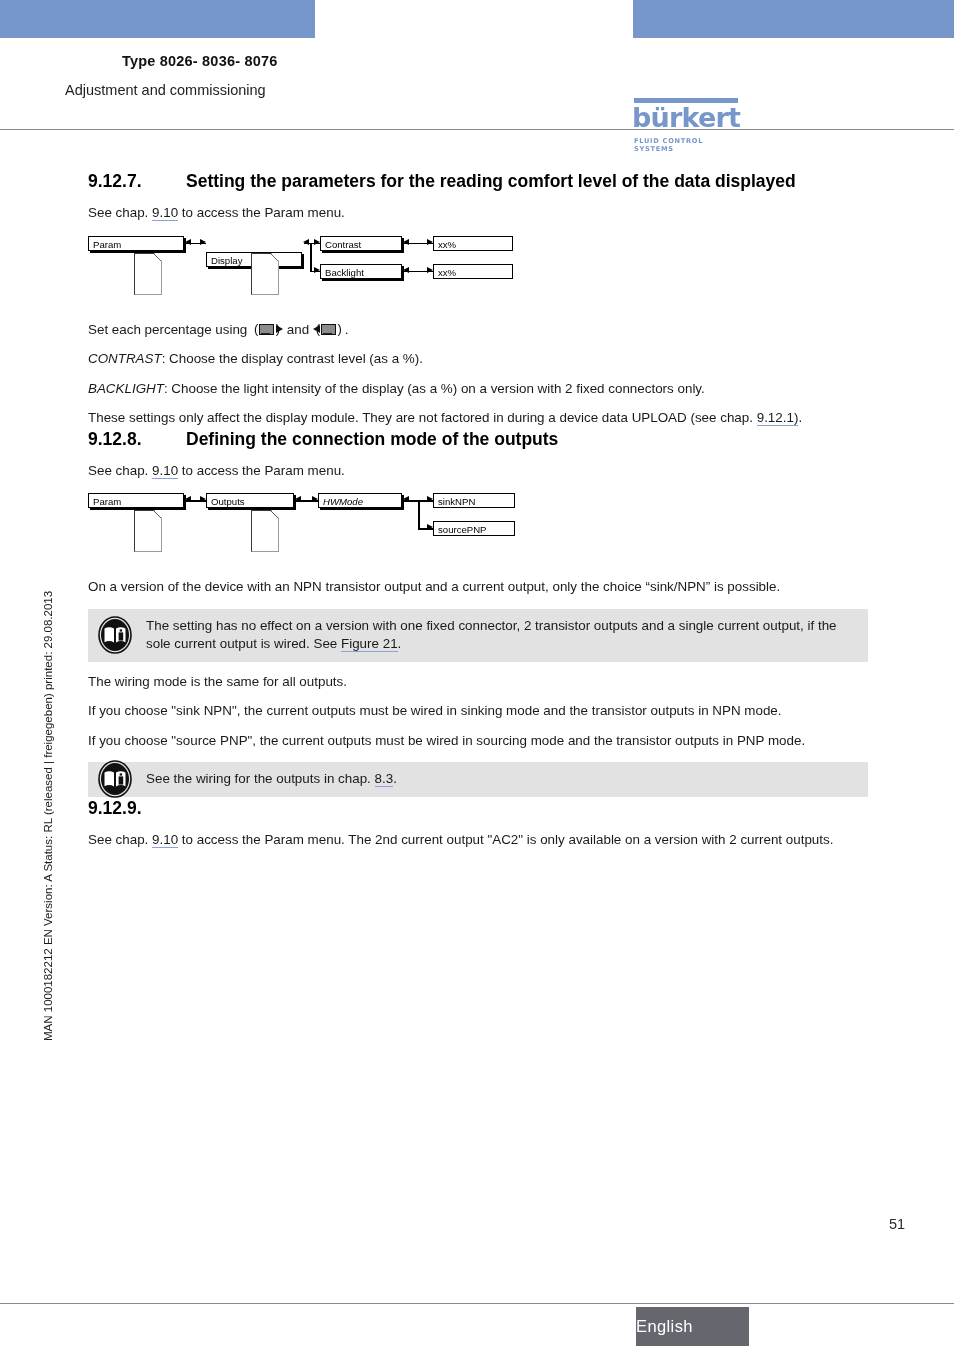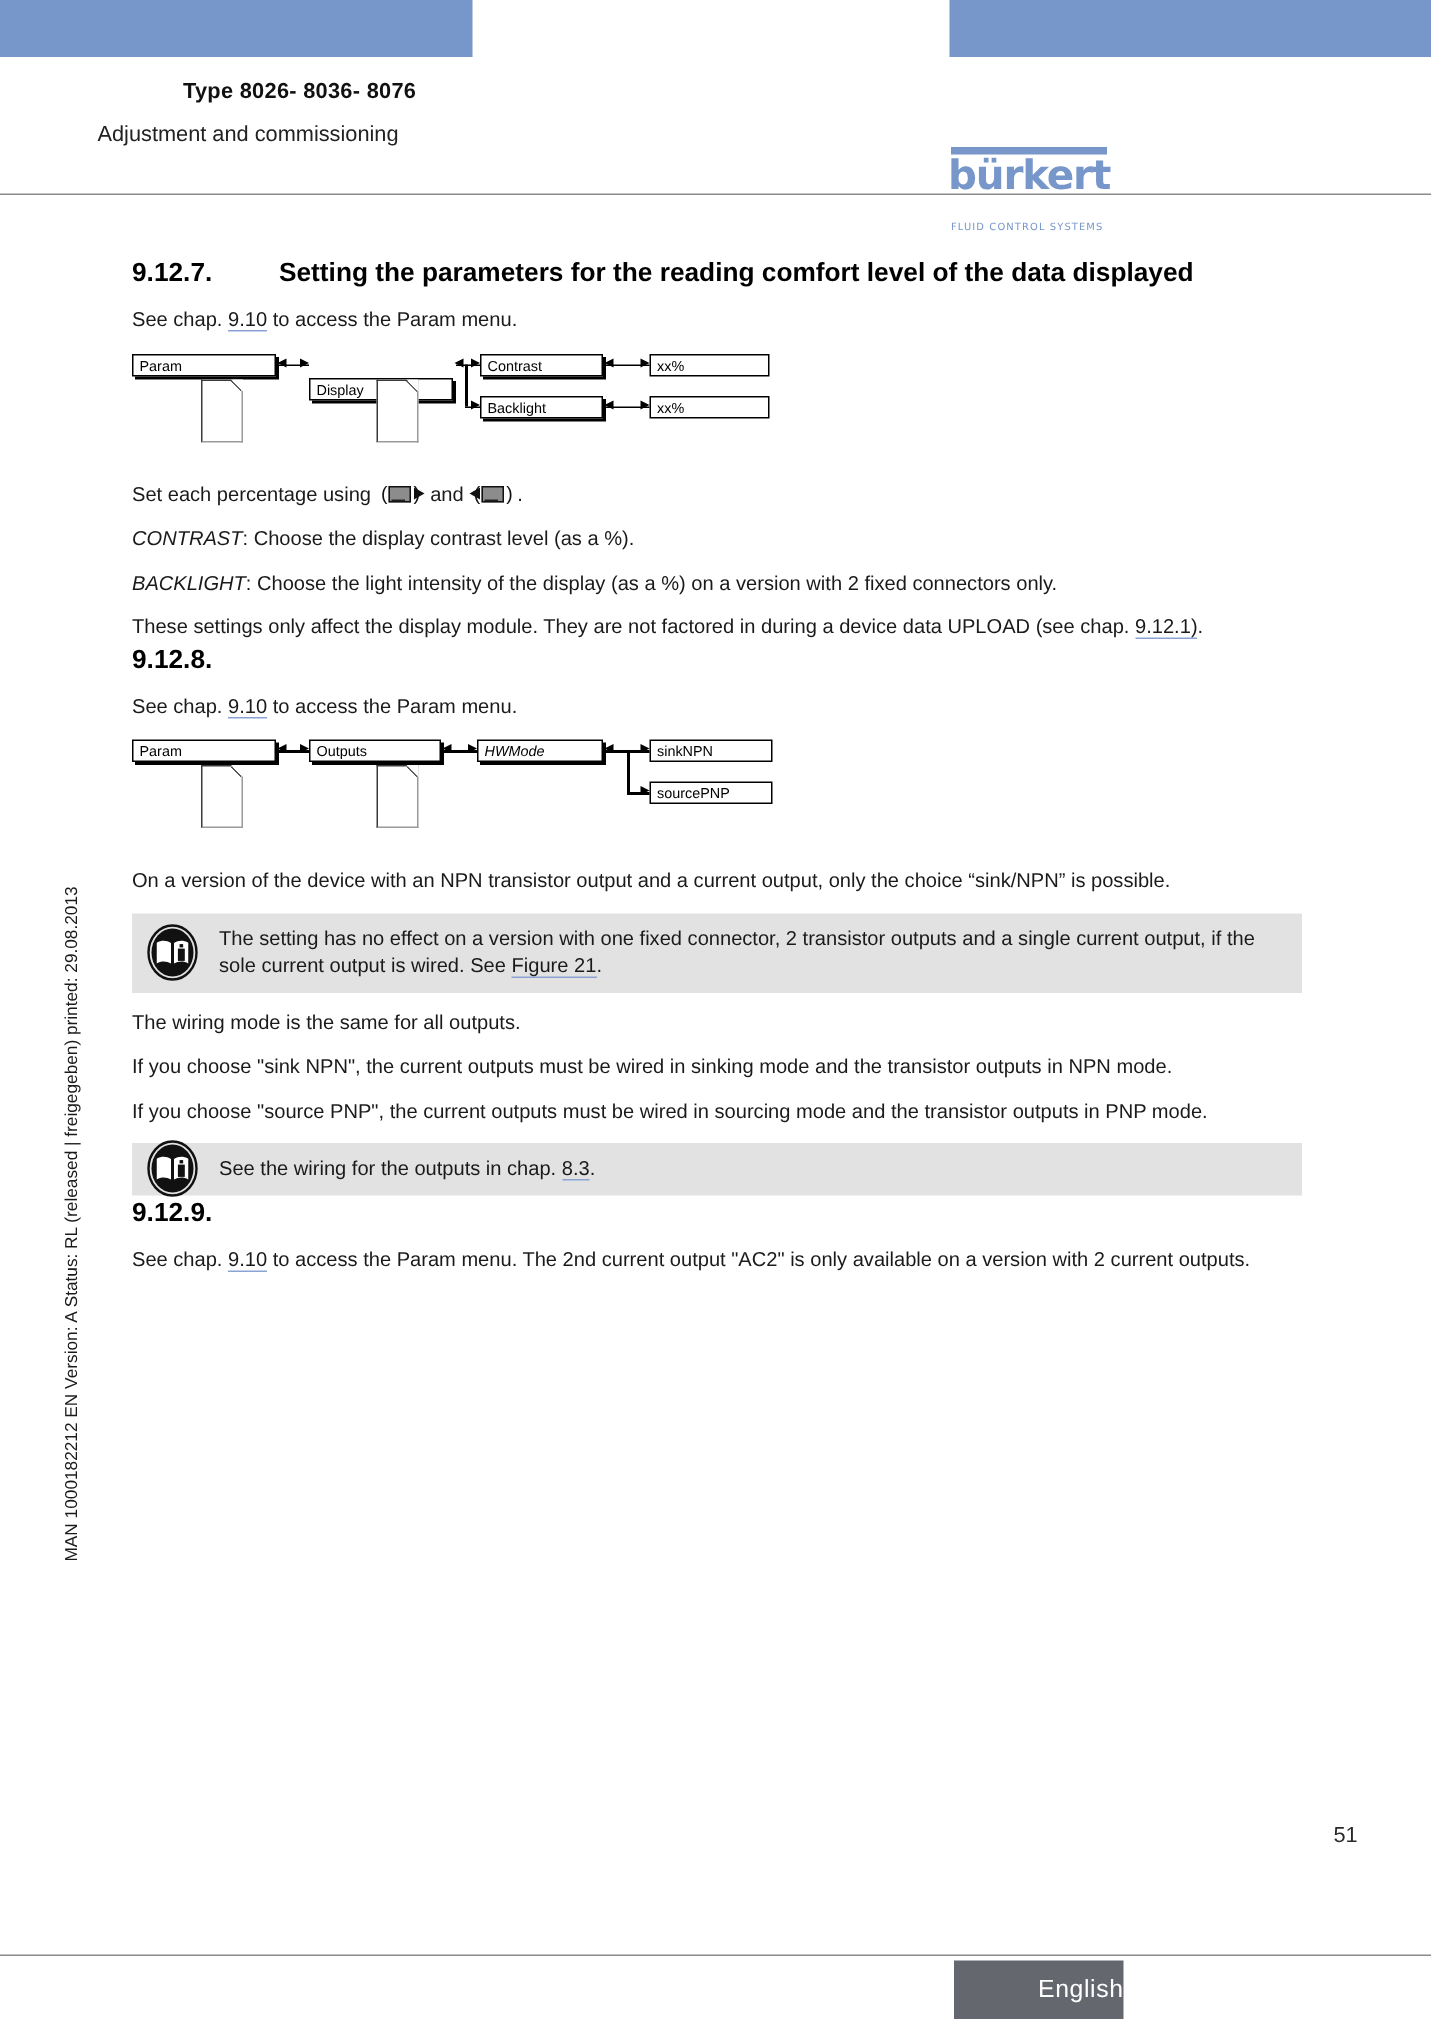--- a/index.html
+++ b/index.html
@@ -74,24 +74,24 @@
     font-size: 27px;
     font-weight: bold;
     color: #7796ca;
     letter-spacing: -0.8px;
     line-height: 27px;
     margin-top: 1px;
     font-family: "DejaVu Sans", sans-serif;
   }
   .logo-tag {
     font-size: 6.6px;
-    font-weight: normal;
+    font-weight: bold;
     color: #7796ca;
     letter-spacing: .75px;
-    margin-top: 16px;
+    margin-top: 6px;
     margin-left: 2px;
     font-family: "DejaVu Sans", sans-serif;
   }
 
   
   .side-text {
     position: absolute;
     left: -232px;
     top: 755px;
     width: 560px;
@@ -300,21 +300,21 @@
   .lang-box {
     position: absolute;
     left: 636px;
     top: 1307px;
     width: 113px;
     height: 39px;
     background: #64686e;
   }
   .lang-box span {
     display: block;
-    text-align: right;
+    text-align: left;
     color: #fff;
     font-size: 16.5px;
     line-height: 39px;
     letter-spacing: .4px;
   }
 </style>
 </head>
 <body>
 
 <div class="topbar-left"></div>
@@ -382,20 +382,21 @@
   <p class="body"><span>Set each percentage using </span><span class="keyglyph next"><span class="paren-l">(</span><span class="pad"></span><span class="padline"></span><span class="paren-r">)</span><span class="tri"></span></span><span> and </span><span class="keyglyph prev"><span class="paren-l">(</span><span class="pad"></span><span class="padline"></span><span class="paren-r">)</span><span class="tri"></span></span><span>.</span></p>
 
   <p class="body"><em class="it">CONTRAST</em><span>: Choose the display contrast level (as a %).</span></p>
 
   <p class="body"><em class="it">BACKLIGHT</em><span>: Choose the light intensity of the display (as a %) on a version with 2 fixed connectors only.</span></p>
 
   <p class="body"><span>These settings only affect the display module. They are not factored in during a device data UPLOAD (see chap. </span><a class="link" href="#">9.12.1)</a><span>.</span></p>
 
   <h2 class="section sec-8">
     <span class="num">9.12.8.</span>
+    <span class="ttl">Defining the connection mode of the outputs</span>
   </h2>
 
   <p class="body"><span>See chap. </span><a class="link" href="#">9.10</a><span> to access the Param menu.</span></p>
 
   <div class="diagram d2">
     <div class="mbox shadow" style="left:0px; top:4px; width:96px;">Param</div>
     <div class="mbox shadow" style="left:118px; top:4px; width:88px;">Outputs</div>
     <div class="mbox shadow" style="left:230px; top:4px; width:84px;font-style:italic;">HWMode</div>
     <div class="mbox" style="left:345px; top:4px; width:82px;">sinkNPN</div>
     <div class="mbox" style="left:345px; top:32px; width:82px;">sourcePNP</div>

